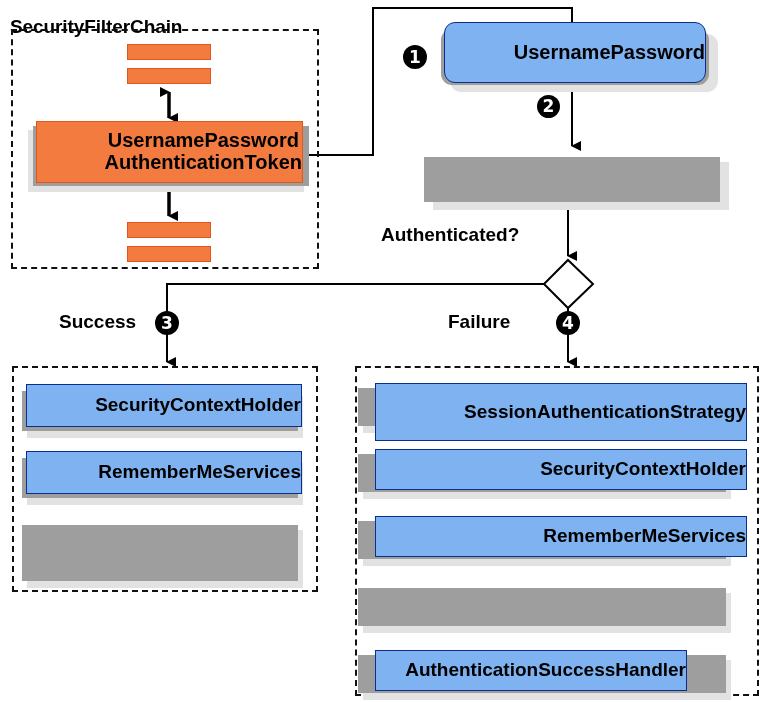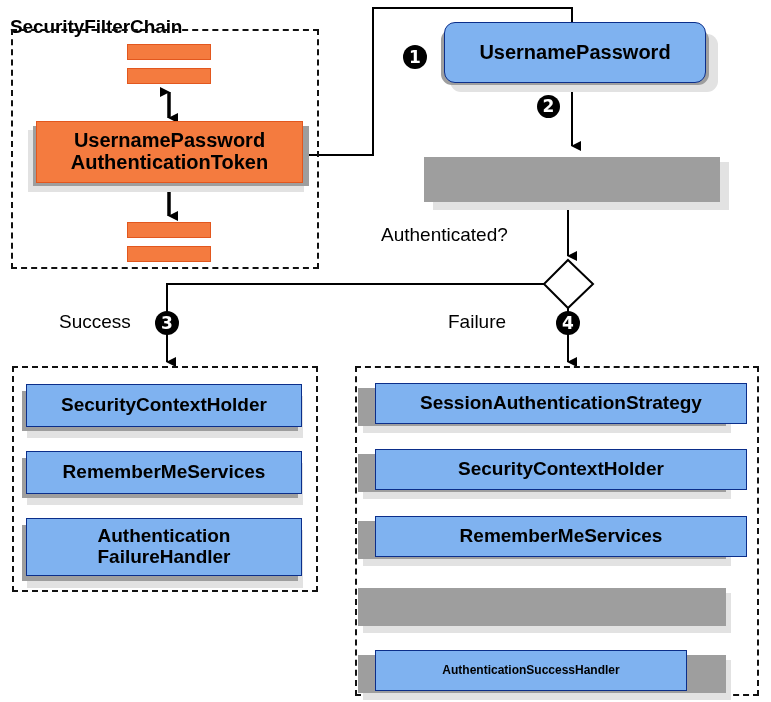--- a/index.html
+++ b/index.html
@@ -32,21 +32,21 @@
     font-weight: bold;
     color: #000000;
     white-space: nowrap;
     letter-spacing: -0.1px;
   }
 
   
   .node {
     display: flex;
     align-items: center;
-    justify-content: center;
+    justify-content: flex-end;
     text-align: center;
     font-weight: bold;
     color: #000000;
     line-height: 1.08;
     z-index: 5;
   }
   .node-blue {
     background: #7FB2F0;
     border: 1.6px solid #0B2E8A;
   }
@@ -79,21 +79,21 @@
     align-items: center;
     justify-content: center;
     font-size: 17px;
     font-weight: bold;
     font-family: "DejaVu Sans", sans-serif;
     z-index: 20;
     line-height: 1;
   }
   .edge-label {
     font-size: 19px;
-    font-weight: normal;
+    font-weight: bold;
     color: #000000;
     white-space: nowrap;
     z-index: 15;
   }
   svg { position: absolute; left: 0; top: 0; overflow: visible; }
 </style>
 </head>
 <body>
 
 <div id="canvas">
@@ -182,49 +182,43 @@
   </div>
 
   <div class="shadow-far" style="left:27px; top:463px; width:276px; height:42px;"></div>
   <div class="shadow-near" style="left:22px; top:458px; width:276px; height:40px;"></div>
   <div class="abs node node-blue" style="left:26px; top:451px; width:276px; height:43px; font-size:19px;">
     <span>RememberMeServices</span>
   </div>
 
   <div class="shadow-far" style="left:27px; top:530px; width:276px; height:58px;"></div>
   <div class="shadow-near" style="left:22px; top:525px; width:276px; height:56px;"></div>
-  <div class="abs node node-blue" style="left:26px; top:518px; width:276px; height:58px; font-size:19px;">
-    <span style="display:block;">
-      <span>Authentication</span><br>
-      <span>FailureHandler</span>
-    </span>
-  </div>
 
   <div class="abs group-dashed" style="left:355px; top:366px; width:404px; height:330px;"></div>
 
   <div class="shadow-far" style="left:363px; top:393px; width:368px; height:40px;"></div>
   <div class="shadow-near" style="left:358px; top:388px; width:368px; height:38px;"></div>
-  <div class="abs node node-blue" style="left:375px; top:383px; width:372px; height:41px; font-size:19px;">
+  <div class="abs node node-blue" style="left:375px; top:383px; width:372px; height:58px; font-size:19px;">
     <span>SessionAuthenticationStrategy</span>
   </div>
 
   <div class="shadow-far" style="left:363px; top:459px; width:368px; height:40px;"></div>
   <div class="shadow-near" style="left:358px; top:454px; width:368px; height:38px;"></div>
   <div class="abs node node-blue" style="left:375px; top:449px; width:372px; height:41px; font-size:19px;">
     <span>SecurityContextHolder</span>
   </div>
 
   <div class="shadow-far" style="left:363px; top:526px; width:368px; height:40px;"></div>
   <div class="shadow-near" style="left:358px; top:521px; width:368px; height:38px;"></div>
   <div class="abs node node-blue" style="left:375px; top:516px; width:372px; height:41px; font-size:19px;">
     <span>RememberMeServices</span>
   </div>
 
   <div class="shadow-far" style="left:363px; top:593px; width:368px; height:40px;"></div>
   <div class="shadow-near" style="left:358px; top:588px; width:368px; height:38px;"></div>
 
   <div class="shadow-far" style="left:363px; top:660px; width:368px; height:40px;"></div>
   <div class="shadow-near" style="left:358px; top:655px; width:368px; height:38px;"></div>
-  <div class="abs node node-blue" style="left:375px; top:650px; width:312px; height:41px; font-size:12px;">
+  <div class="abs node node-blue" style="left:375px; top:650px; width:312px; height:41px; font-size:19px;">
     <span>AuthenticationSuccessHandler</span>
   </div>
 
 </div>
 
 </body></html>

